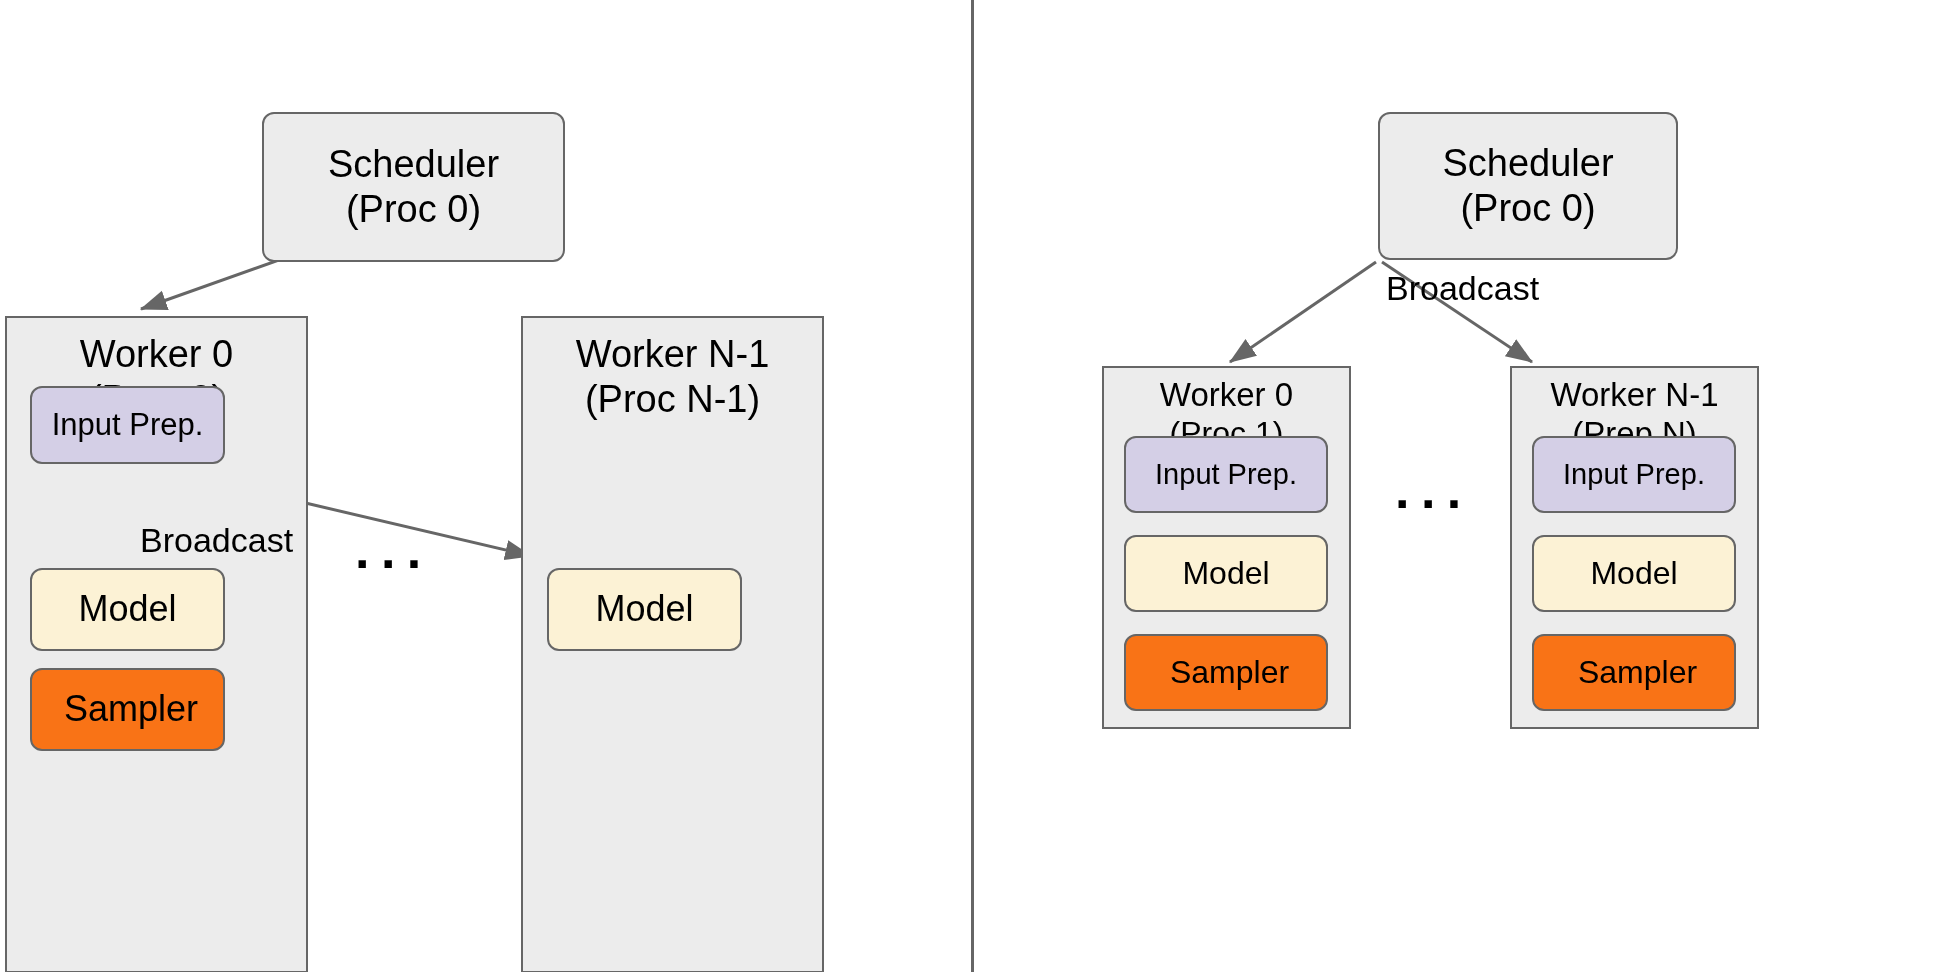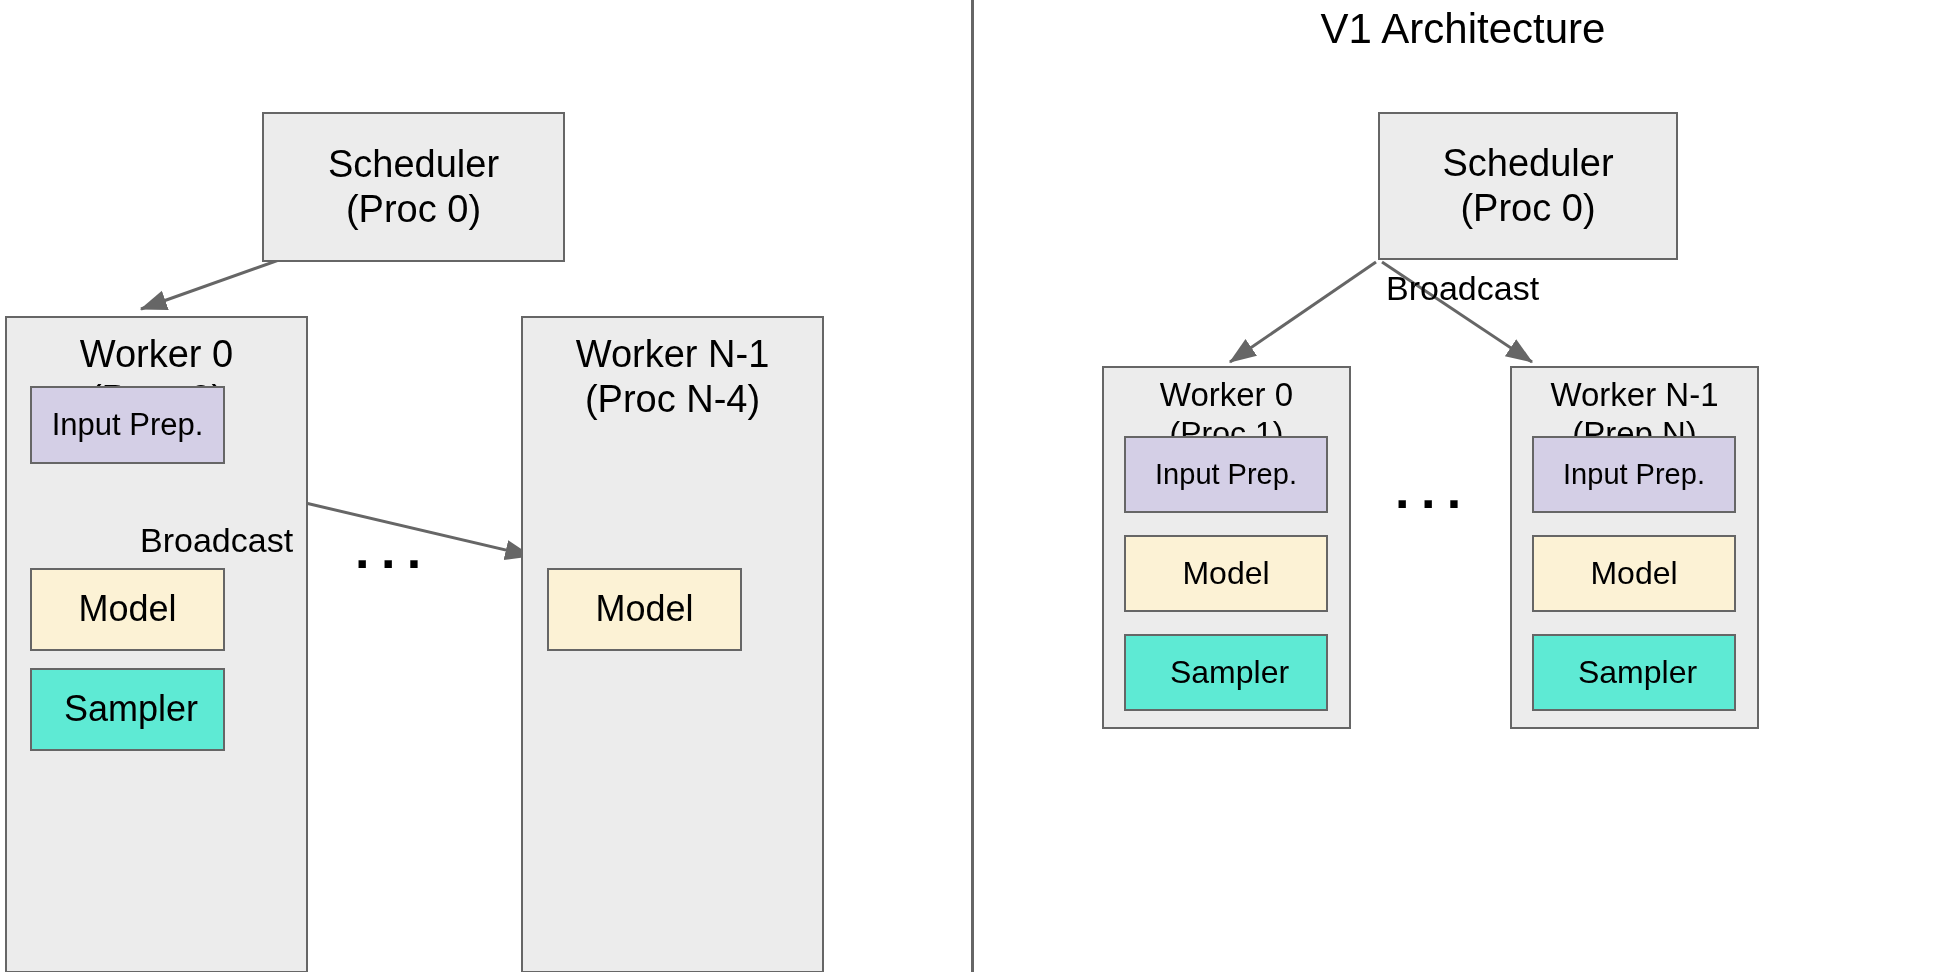--- a/index.html
+++ b/index.html
@@ -46,30 +46,31 @@
     align-items: center;
     color: #000000;
   }
   .container-box {
     background: #ececec;
     justify-content: flex-start;
   }
   .leaf-box {
     justify-content: center;
     text-align: center;
+    border-radius: 12px;
   }
   .box-label {
     text-align: center;
     line-height: 1.18;
     white-space: pre-line;
   }
 
   .purple { background: #d4cfe6; }
   .yellow { background: #fcf2d5; }
-  .green  { background: #5eead4; padding-left: 7px; }
+  .green  { background: #f97316; padding-left: 7px; }
 
   .dots {
     position: absolute;
     display: flex;
     align-items: center;
     color: #000000;
     font-weight: bold;
     letter-spacing: 0.22em;
     white-space: nowrap;
   }
@@ -132,34 +133,33 @@
     <div class="box leaf-box green" style="left:30px; top:668px; width:195px; height:83px;">
       <div class="box-label" style="font-size:36px;">Sampler</div>
     </div>
 
     <div class="edge-label" style="left:140px; top:490px; font-size:34px;">Broadcast</div>
 
     <div class="dots" style="left:355px; top:520px; font-size:52px;">...</div>
 
     <div class="box container-box" style="left:521px; top:316px; width:303px; height:657px; padding-top:14px;">
       <div class="box-label" style="font-size:38px;">Worker N-1</div>
-      <div class="box-label" style="font-size:38px;">(Proc N-4)</div>
+      <div class="box-label" style="font-size:38px;">(Proc N-1)</div>
     </div>
 
     <div class="box leaf-box yellow" style="left:547px; top:568px; width:195px; height:83px;">
       <div class="box-label" style="font-size:36px;">Model</div>
     </div>
 
   </div>
 
   <div class="divider"></div>
 
   <div class="panel" id="panel-v1">
 
-    <div class="title" style="left:0; top:6px; width:982px;">V1 Architecture</div>
 
     <svg class="arrows" viewBox="0 0 982 972">
       <defs>
         <marker id="ah-v1" markerWidth="10" markerHeight="10" refX="8.6" refY="3.4" orient="auto" markerUnits="strokeWidth">
           <path d="M0,0 L9,3.4 L0,6.8 z" fill="#666666"></path>
         </marker>
       </defs>
 
       <line x1="404" y1="262" x2="258" y2="362" stroke="#666666" stroke-width="3" marker-end="url(#ah-v1)"></line>
 

